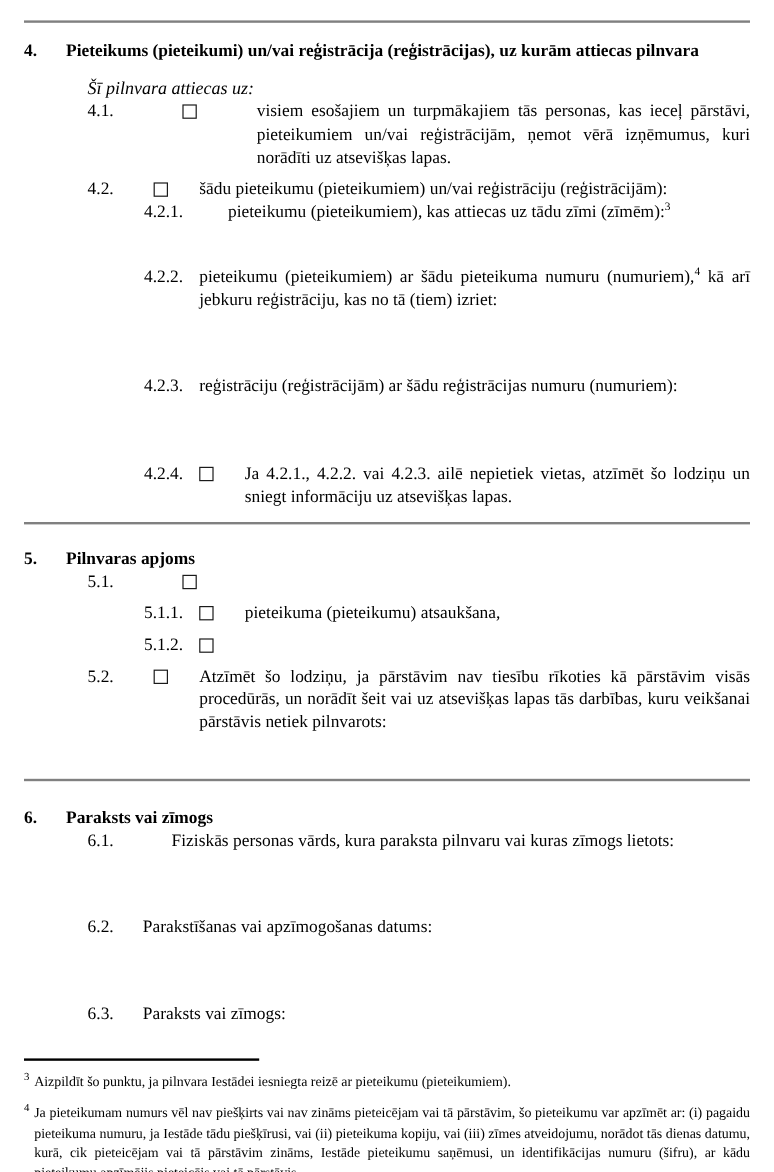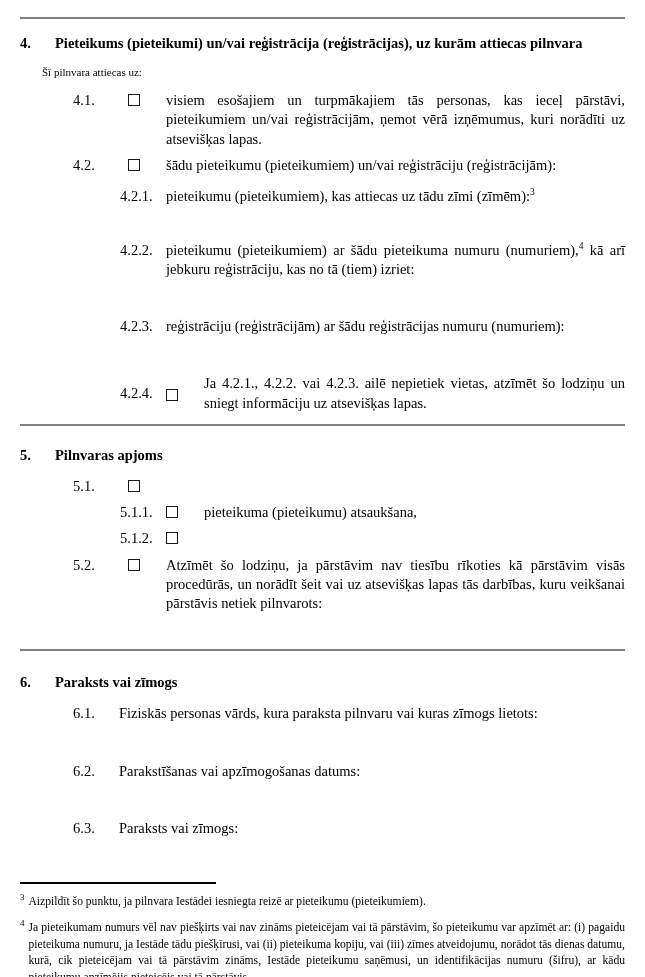--- a/index.html
+++ b/index.html
@@ -49,24 +49,25 @@
     flex: 1 1 auto;
     text-align: justify;
     text-justify: inter-word;
   }
   .sec-4 { margin-top: 15px; }
   .sec-5 { margin-top: 20px; }
   .sec-6 { margin-top: 22px; }
 
   
   .intro {
-    margin-left: 22px;
+    margin-left: 53px;
     margin-top: 12px;
-    font-size: 11px;
+    font-size: 15px;
     line-height: 1.30;
+    font-style: italic;
   }
 
   
   .clause {
     display: flex;
     font-size: 14.5px;
     line-height: 1.33;
     align-items: flex-start;
   }
   .clause .num {
@@ -116,23 +117,23 @@
 
   
   sup.fn {
     font-size: 9.5px;
     vertical-align: super;
     line-height: 0;
   }
 
   
   .gap-sm  { margin-top: 7px; }
-  .gap-md  { margin-top: 12px; }
+  .gap-md  { margin-top: 0; gap: 24px; }
   .gap-xl  { margin-top: 34px; }
-  .gap-xxl { margin-top: 38px; align-items: center; }
+  .gap-xxl { margin-top: 53px; }
 
   
   .fn-rule {
     width: 196px;
     height: 1.6px;
     background: #000000;
     margin: 0 0 0 0;
   }
   .footnotes {
     font-size: 11.6px;

